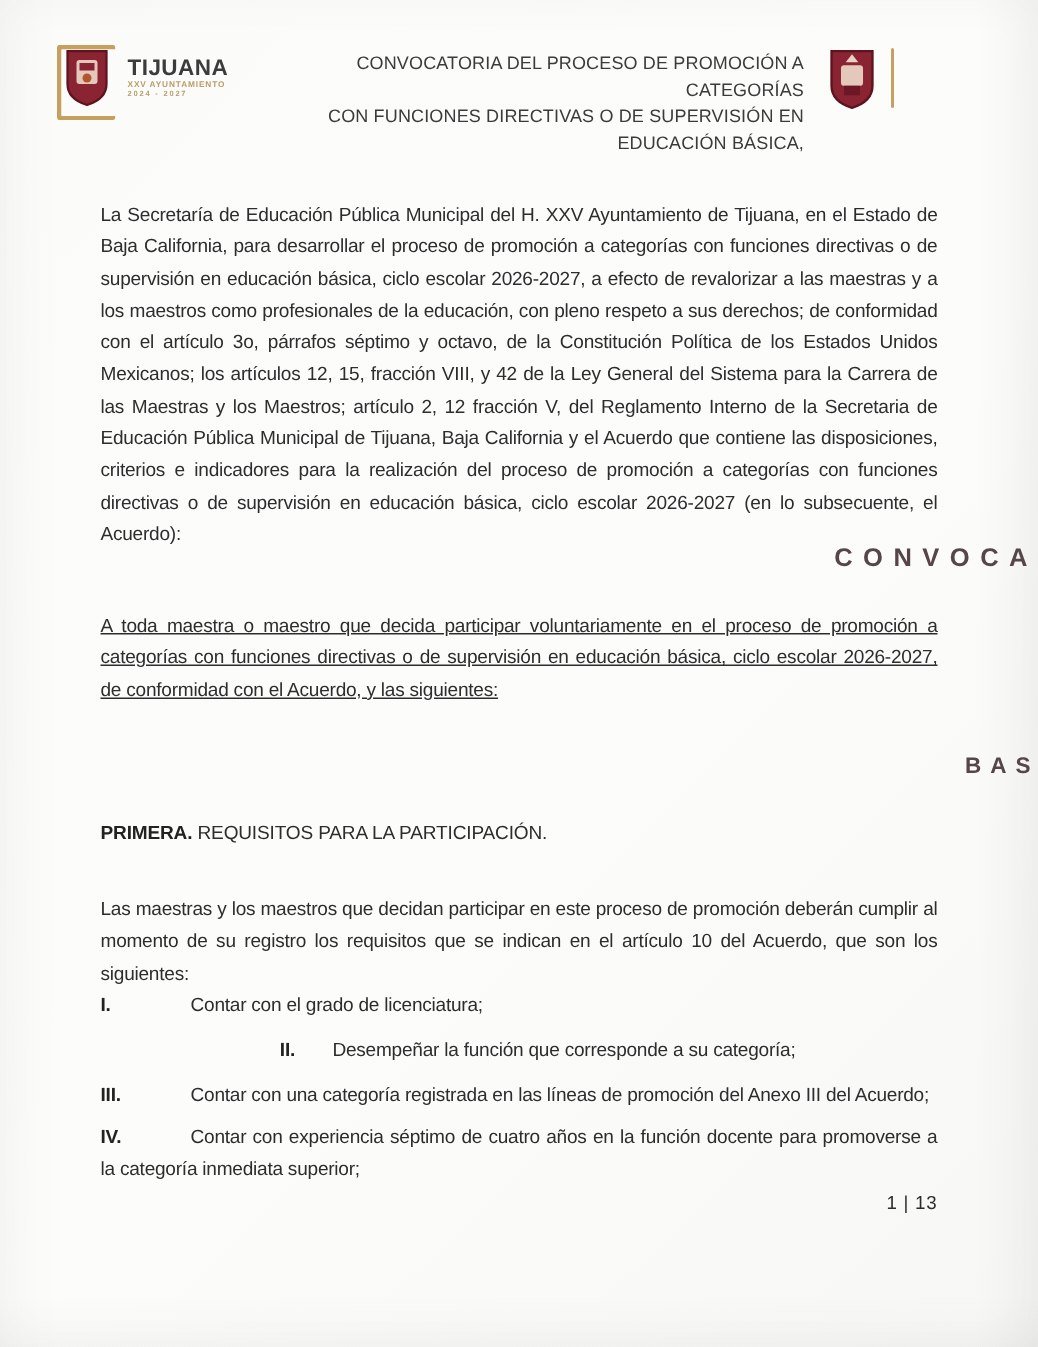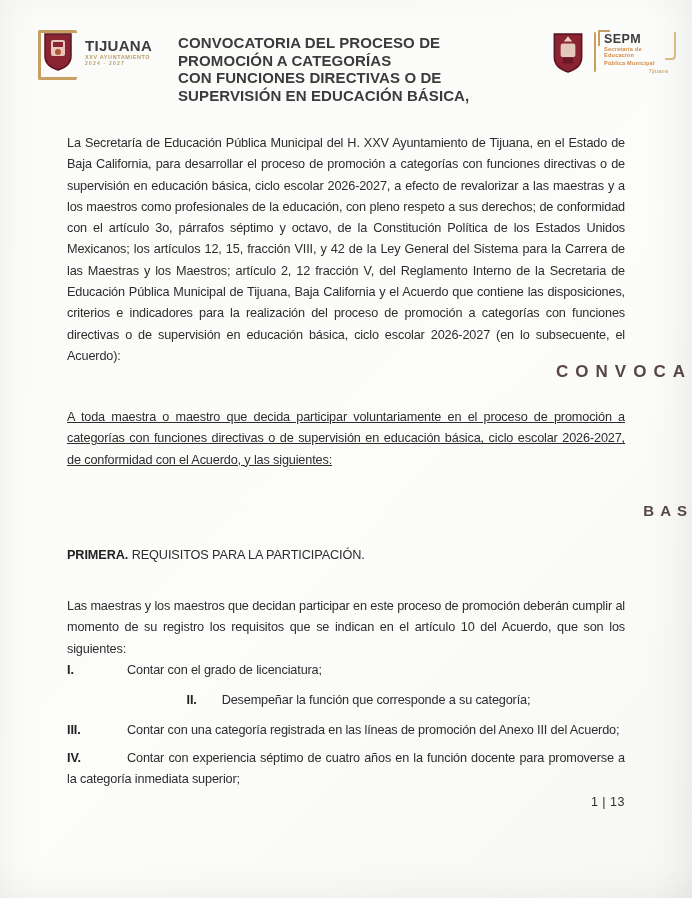--- a/index.html
+++ b/index.html
@@ -38,22 +38,22 @@
   }
   .sepm-hook{
     position:absolute;right:-8px;top:2px;width:9px;height:26px;
     border-right:2.5px solid #d9bc85;border-bottom:2.5px solid #d9bc85;
     border-radius:0 0 4px 0;
   }
   .sepm-acronym{font-weight:bold;font-size:12.5px;color:#3d3c3c;letter-spacing:0.4px;}
   .sepm-sub{font-size:5.6px;color:#d08a45;margin-top:2px;font-weight:bold;letter-spacing:0.2px;}
   .sepm-script{font-size:6px;color:#c6a061;align-self:flex-end;margin-top:2px;font-style:italic;}
   .header-title{
-    flex:1;text-align:left;
-    font-size:15px;font-weight:bold;color:#3b3b3b;
+    flex:1;text-align:right;
+    font-size:12px;font-weight:normal;color:#3b3b3b;
     line-height:17.5px;letter-spacing:0.1px;
     padding:6px 10px 0 10px;
   }
   
   .doc-block{position:absolute;left:67px;width:558px;}
   .para{
     font-size:12.7px;line-height:21.3px;text-align:justify;
     letter-spacing:-0.15px;color:#2d2d2d;
   }
   .heading-center{
@@ -111,28 +111,20 @@
     <div class="logo-right">
       <div class="crest-wrap">
         <svg class="crest-svg" width="34" height="42" viewBox="0 0 30 40">
           <path d="M2 2 h26 v22 q0 10 -13 14 q-13 -4 -13 -14 Z" fill="#8a2332" stroke="#5e1420" stroke-width="1.5"></path>
           <path d="M15 4 l4 5 h-8 Z" fill="#f3e6d2" opacity="0.9"></path>
           <rect x="8" y="11" width="14" height="13" rx="2" fill="#f3e6d2" opacity="0.85"></rect>
           <path d="M10 24 h10 v6 h-10 Z" fill="#6b1726"></path>
         </svg>
       </div>
       <div class="sepm-divider"></div>
-      <div class="sepm-text-block">
-        <div class="sepm-corner"></div>
-        <div class="sepm-hook"></div>
-        <span class="sepm-acronym">SEPM</span>
-        <span class="sepm-sub">Secretaría de Educación</span>
-        <span class="sepm-sub">Pública Municipal</span>
-        <span class="sepm-script">Tijuana</span>
-      </div>
     </div>
   </div>
 
   <div class="doc-block para" style="top:133px;">La Secretaría de Educación Pública Municipal del H. XXV Ayuntamiento de Tijuana, en el Estado de Baja California, para desarrollar el proceso de promoción a categorías con funciones directivas o de supervisión en educación básica, ciclo escolar 2026-2027, a efecto de revalorizar a las maestras y a los maestros como profesionales de la educación, con pleno respeto a sus derechos; de conformidad con el artículo 3o, párrafos séptimo y octavo, de la Constitución Política de los Estados Unidos Mexicanos; los artículos 12, 15, fracción VIII, y 42 de la Ley General del Sistema para la Carrera de las Maestras y los Maestros; artículo 2, 12 fracción V, del Reglamento Interno de la Secretaria de Educación Pública Municipal de Tijuana, Baja California y el Acuerdo que contiene las disposiciones, criterios e indicadores para la realización del proceso de promoción a categorías con funciones directivas o de supervisión en educación básica, ciclo escolar 2026-2027 (en lo subsecuente, el Acuerdo):</div>
 
   <div class="doc-block heading-center convoca" style="top:362px;">CONVOCA</div>
 
   <div class="doc-block para" style="top:407px;text-decoration:underline;">A toda maestra o maestro que decida participar voluntariamente en el proceso de promoción a categorías con funciones directivas o de supervisión en educación básica, ciclo escolar 2026-2027, de conformidad con el Acuerdo, y las siguientes:</div>
 
   <div class="doc-block heading-center bases" style="top:502px;">BASES</div>

